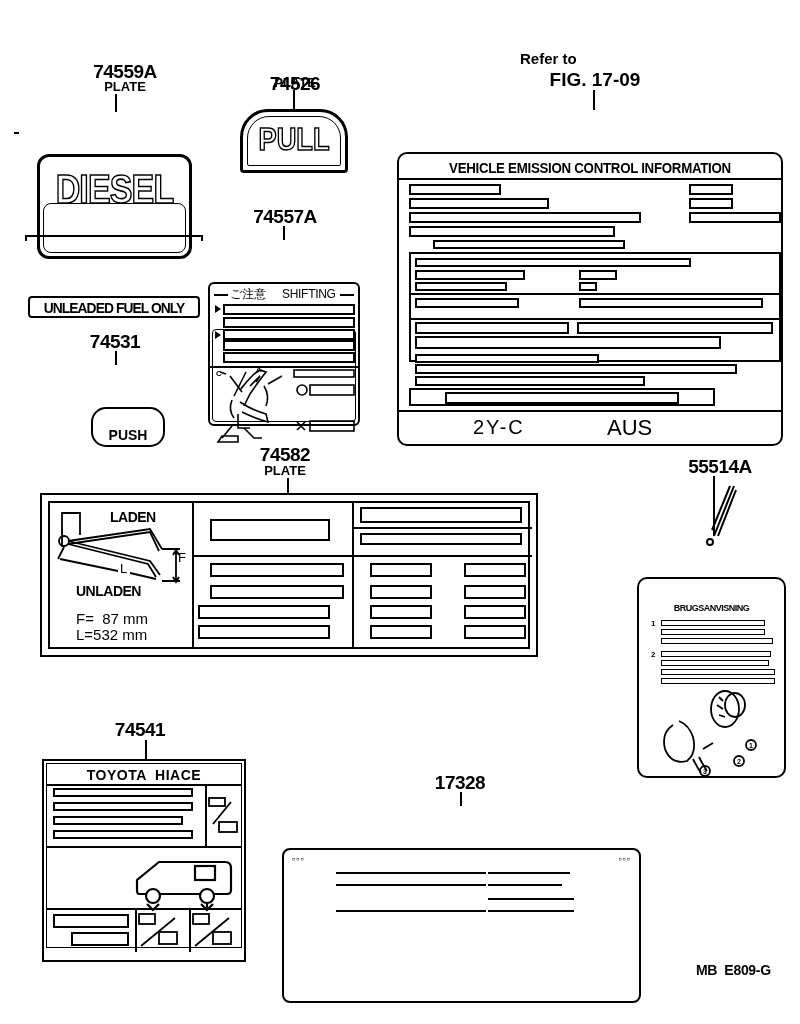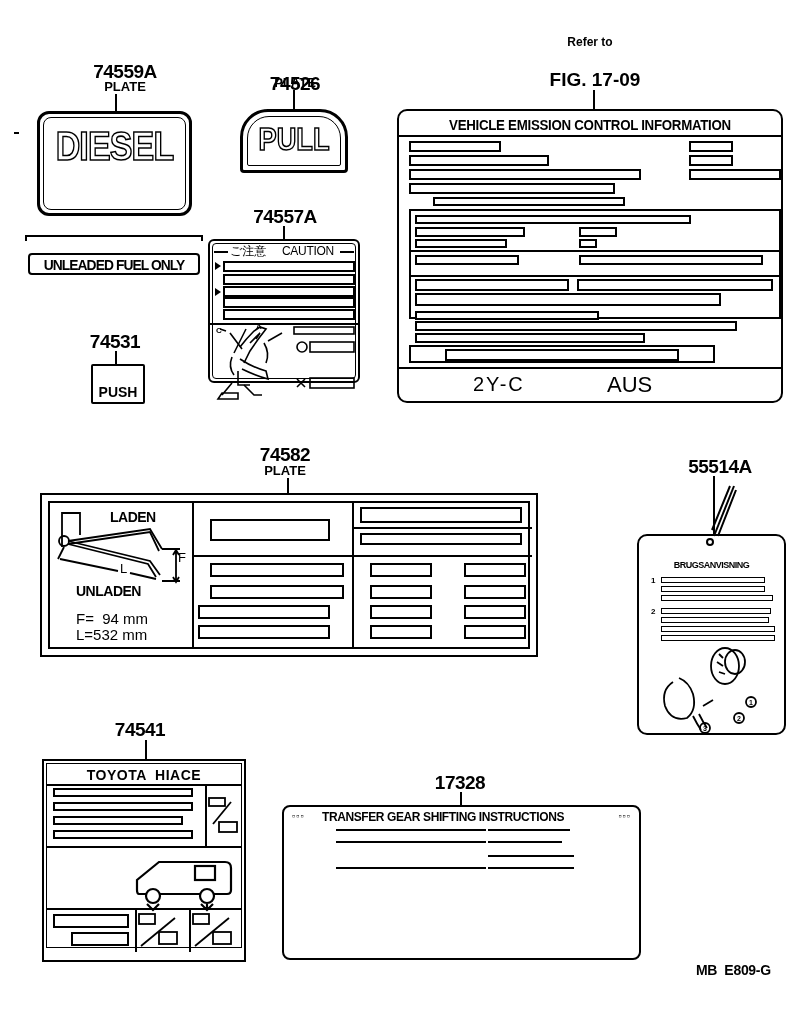--- a/index.html
+++ b/index.html
@@ -2,21 +2,21 @@
 <html><head>
 <meta charset="utf-8">
 <style>
   html,body{margin:0;padding:0;background:#fff;}
   body{width:800px;height:1024px;position:relative;overflow:hidden;font-family:"Liberation Sans",sans-serif;color:#000;}
   .abs{position:absolute;}
   .pn{position:absolute;font-weight:bold;font-size:19px;line-height:19px;text-align:center;letter-spacing:-0.5px;}
   .sub{position:absolute;font-weight:bold;font-size:13px;line-height:13px;text-align:center;}
   .leader{position:absolute;width:2px;background:#000;}
   .box{position:absolute;border:2px solid #000;box-sizing:border-box;}
-  .rbox{position:absolute;border:2px solid #000;box-sizing:border-box;border-radius:10px;}
+  .rbox{position:absolute;border:2px solid #000;box-sizing:border-box;border-radius:10px;margin-top:43px;}
   .bar{position:absolute;border:2px solid #000;box-sizing:border-box;height:11px;background:#fff;}
   .hline{position:absolute;height:2px;background:#000;}
   .vline{position:absolute;width:2px;background:#000;}
   .outline-text{color:#fff;-webkit-text-stroke:1.6px #000;font-weight:bold;}
   svg{position:absolute;overflow:visible;}
 </style>
 </head>
 <body>
 
 <div>
@@ -45,33 +45,33 @@
   <div class="vline" style="left:25px;top:235px;height:6px;"></div>
   <div class="vline" style="left:201px;top:235px;height:6px;"></div>
   <div class="rbox" style="left:28px;top:253px;width:172px;height:22px;border-radius:4px;">
     <div class="abs" style="left:0;right:0;top:1px;text-align:center;font-weight:bold;font-size:15px;line-height:17px;letter-spacing:-1px;transform:scaleX(0.92);">UNLEADED FUEL ONLY</div>
   </div>
 </div>
 
 <div>
   <div class="pn" style="left:75px;top:332px;width:80px;">74531</div>
   <div class="leader" style="left:115px;top:351px;height:14px;"></div>
-  <div class="rbox" style="left:91px;top:364px;width:54px;height:40px;border-radius:2px;">
+  <div class="rbox" style="left:91px;top:364px;width:74px;height:40px;border-radius:15px;">
     <div class="abs" style="left:0;right:0;bottom:2px;text-align:center;font-weight:bold;font-size:14px;line-height:16px;">PUSH</div>
   </div>
 </div>
 
 <div>
   <div class="pn" style="left:240px;top:207px;width:90px;">74557A</div>
   <div class="leader" style="left:283px;top:226px;height:14px;"></div>
   <div class="rbox" style="left:208px;top:239px;width:152px;height:144px;border-radius:6px;">
     <div class="rbox" style="left:2px;top:2px;right:2px;bottom:2px;border-width:1px;border-radius:4px;"></div>
     <div class="hline" style="left:4px;top:10px;width:14px;height:1.5px;"></div>
     <div class="abs" style="left:20px;top:2px;font-size:12px;line-height:16px;">ご注意</div>
-    <div class="abs" style="left:72px;top:2px;font-size:12px;line-height:16px;letter-spacing:-0.3px;">CAUTION</div>
+    <div class="abs" style="left:72px;top:2px;font-size:12px;line-height:16px;letter-spacing:-0.3px;">SHIFTING</div>
     <div class="hline" style="left:130px;top:10px;width:14px;height:1.5px;"></div>
 
     <div class="abs" style="left:5px;top:21px;width:0;height:0;border-left:6px solid #000;border-top:4px solid transparent;border-bottom:4px solid transparent;"></div>
     <div class="bar" style="left:13px;top:20px;width:132px;"></div>
     <div class="bar" style="left:13px;top:33px;width:132px;"></div>
     <div class="abs" style="left:5px;top:47px;width:0;height:0;border-left:6px solid #000;border-top:4px solid transparent;border-bottom:4px solid transparent;"></div>
     <div class="bar" style="left:13px;top:45px;width:132px;"></div>
     <div class="bar" style="left:13px;top:56px;width:132px;"></div>
     <div class="bar" style="left:13px;top:68px;width:132px;"></div>
     <div class="hline" style="left:0;top:82px;width:148px;height:1.5px;"></div>
@@ -95,21 +95,21 @@
         <path d="M87 56 L95 64 M95 56 L87 64"></path>
         <rect x="100" y="55" width="44" height="10"></rect>
       </g>
       <text x="46" y="6" font-size="8" font-family="Liberation Sans,sans-serif" font-weight="bold">A</text>
       <text x="6" y="10" font-size="8" font-family="Liberation Sans,sans-serif" font-weight="bold">C</text>
     </svg>
   </div>
 </div>
 
 <div>
-  <div class="abs" style="left:520px;top:34px;width:140px;text-align:center;font-weight:bold;font-size:12px;line-height:17px;">Refer to</div>
+  <div class="abs" style="left:520px;top:50px;width:140px;font-weight:bold;font-size:15px;line-height:17px;">Refer to</div>
   <div class="abs" style="left:520px;top:70px;width:150px;text-align:center;font-weight:bold;font-size:19px;line-height:19px;">FIG. 17-09</div>
   <div class="leader" style="left:593px;top:90px;height:20px;"></div>
   <div class="rbox" style="left:397px;top:109px;width:386px;height:294px;border-radius:10px;">
     <div class="abs" style="left:0;right:0;top:6px;text-align:center;font-weight:bold;font-size:14px;line-height:16px;letter-spacing:-0.3px;transform:scaleX(0.95);">VEHICLE  EMISSION  CONTROL  INFORMATION</div>
     <div class="hline" style="left:0;top:24px;width:382px;"></div>
     <div class="bar" style="left:10px;top:30px;width:92px;"></div>
     <div class="bar" style="left:10px;top:44px;width:140px;"></div>
     <div class="bar" style="left:10px;top:58px;width:232px;"></div>
     <div class="bar" style="left:10px;top:72px;width:206px;"></div>
     <div class="bar" style="left:34px;top:86px;width:192px;height:9px;"></div>
@@ -163,21 +163,21 @@
           <path d="M14 44 L8 56"></path>
           <path d="M10 56 L68 68 M80 70 L106 76"></path>
           <path d="M126 48 L126 78 M123 52 L126 47 L129 52 M123 74 L126 79 L129 74"></path>
           <path d="M112 46 L130 46 M112 78 L130 78"></path>
         </g>
       </svg>
       <div class="abs" style="left:60px;top:6px;font-weight:bold;font-size:14px;line-height:16px;letter-spacing:-0.5px;">LADEN</div>
       <div class="abs" style="left:128px;top:48px;font-size:13px;line-height:14px;">F</div>
       <div class="abs" style="left:70px;top:59px;font-size:13px;line-height:14px;">L</div>
       <div class="abs" style="left:26px;top:80px;font-weight:bold;font-size:14px;line-height:16px;letter-spacing:-0.5px;text-align:center;">UNLADEN</div>
-      <div class="abs" style="left:26px;top:108px;font-size:15px;line-height:16px;white-space:pre;">F=  94 mm</div>
+      <div class="abs" style="left:26px;top:108px;font-size:15px;line-height:16px;white-space:pre;">F=  87 mm</div>
       <div class="abs" style="left:26px;top:124px;font-size:15px;line-height:16px;white-space:pre;">L=532 mm</div>
 
       <div class="hline" style="left:142px;top:52px;width:160px;"></div>
       <div class="bar" style="left:160px;top:16px;width:120px;height:22px;"></div>
       <div class="bar" style="left:160px;top:60px;width:134px;height:14px;"></div>
       <div class="bar" style="left:160px;top:82px;width:134px;height:14px;"></div>
       <div class="bar" style="left:148px;top:102px;width:132px;height:14px;"></div>
       <div class="bar" style="left:148px;top:122px;width:132px;height:14px;"></div>
 
       <div class="hline" style="left:302px;top:24px;width:180px;"></div>
@@ -286,21 +286,20 @@
       </svg>
     </div>
   </div>
 </div>
 
 <div>
   <div class="pn" style="left:420px;top:773px;width:80px;">17328</div>
   <div class="leader" style="left:460px;top:792px;height:14px;"></div>
   <div class="rbox" style="left:282px;top:805px;width:359px;height:155px;border-radius:8px;">
     <div class="abs" style="left:8px;top:4px;font-size:9px;letter-spacing:1px;">▫▫▫</div>
-    <div class="abs" style="left:38px;top:3px;font-weight:bold;font-size:12px;line-height:14px;letter-spacing:-0.4px;white-space:nowrap;">TRANSFER GEAR SHIFTING INSTRUCTIONS</div>
     <div class="abs" style="right:8px;top:4px;font-size:9px;letter-spacing:1px;">▫▫▫</div>
     <div class="hline" style="left:52px;top:22px;width:150px;height:1.5px;"></div>
     <div class="hline" style="left:204px;top:22px;width:82px;height:1.5px;"></div>
     <div class="hline" style="left:52px;top:34px;width:150px;height:1.5px;"></div>
     <div class="hline" style="left:204px;top:34px;width:74px;height:1.5px;"></div>
     <div class="hline" style="left:204px;top:48px;width:86px;height:1.5px;"></div>
     <div class="hline" style="left:52px;top:60px;width:150px;height:1.5px;"></div>
     <div class="hline" style="left:204px;top:60px;width:86px;height:1.5px;"></div>
   </div>
 </div>

